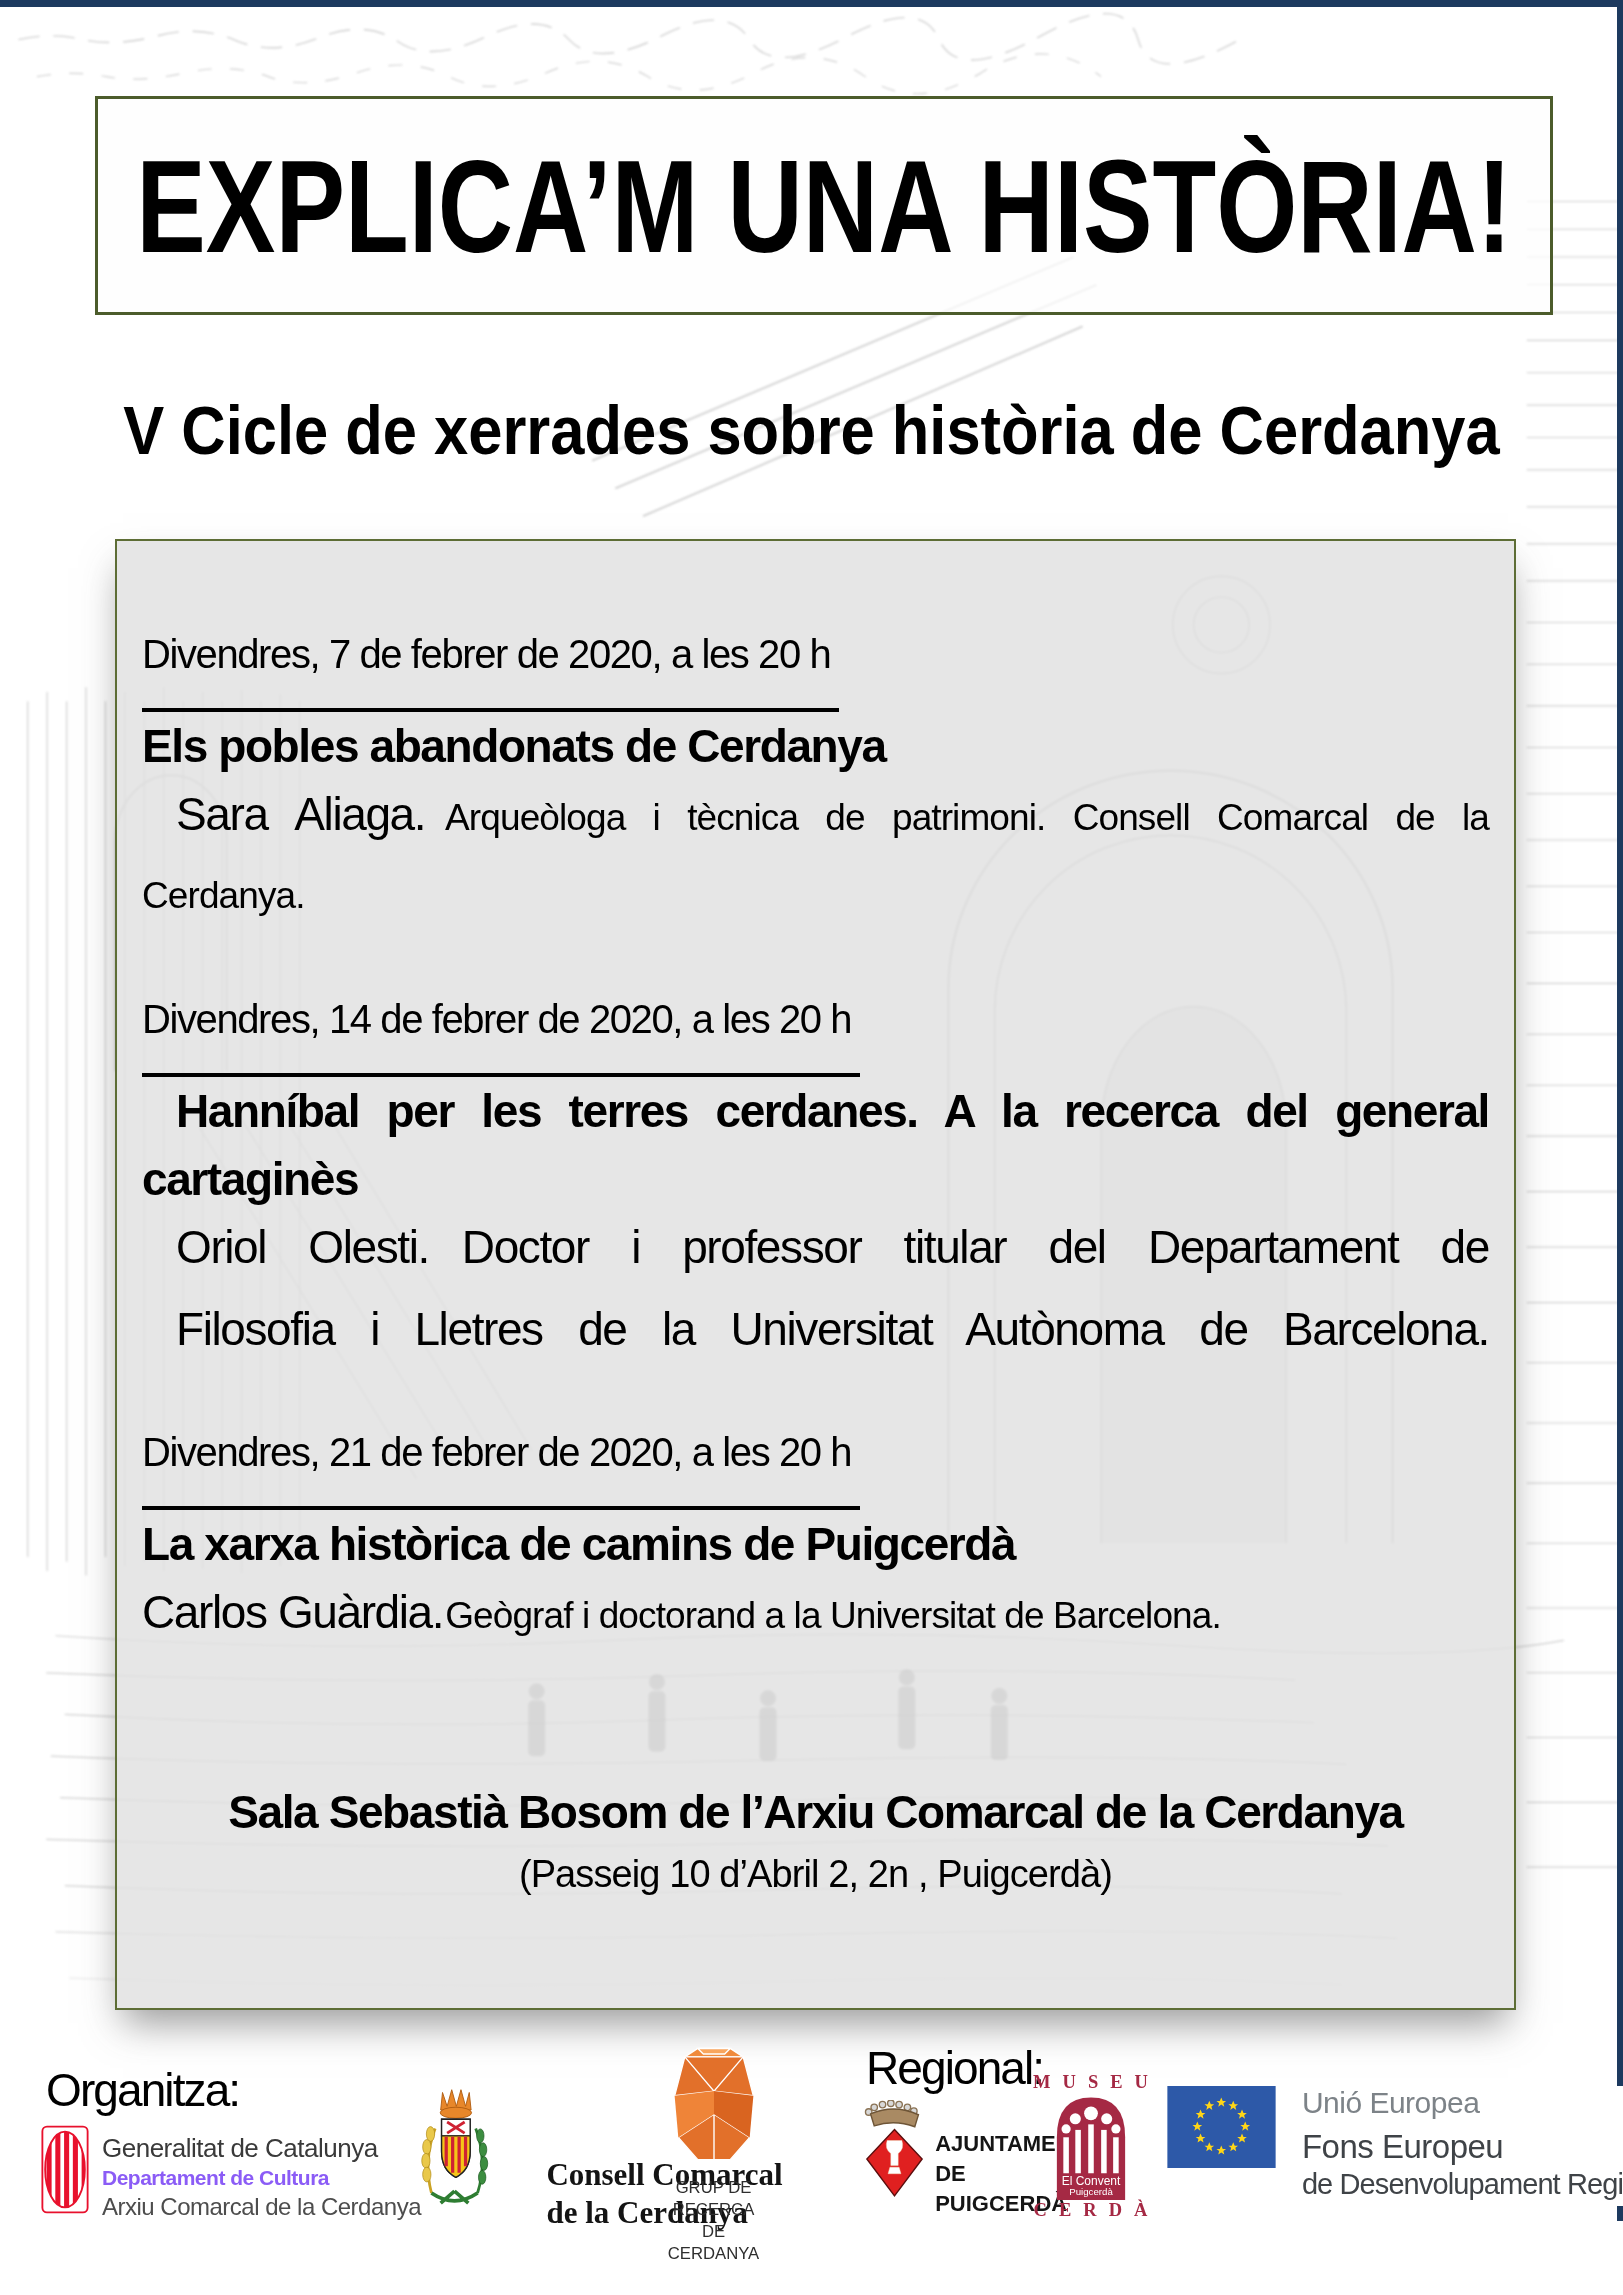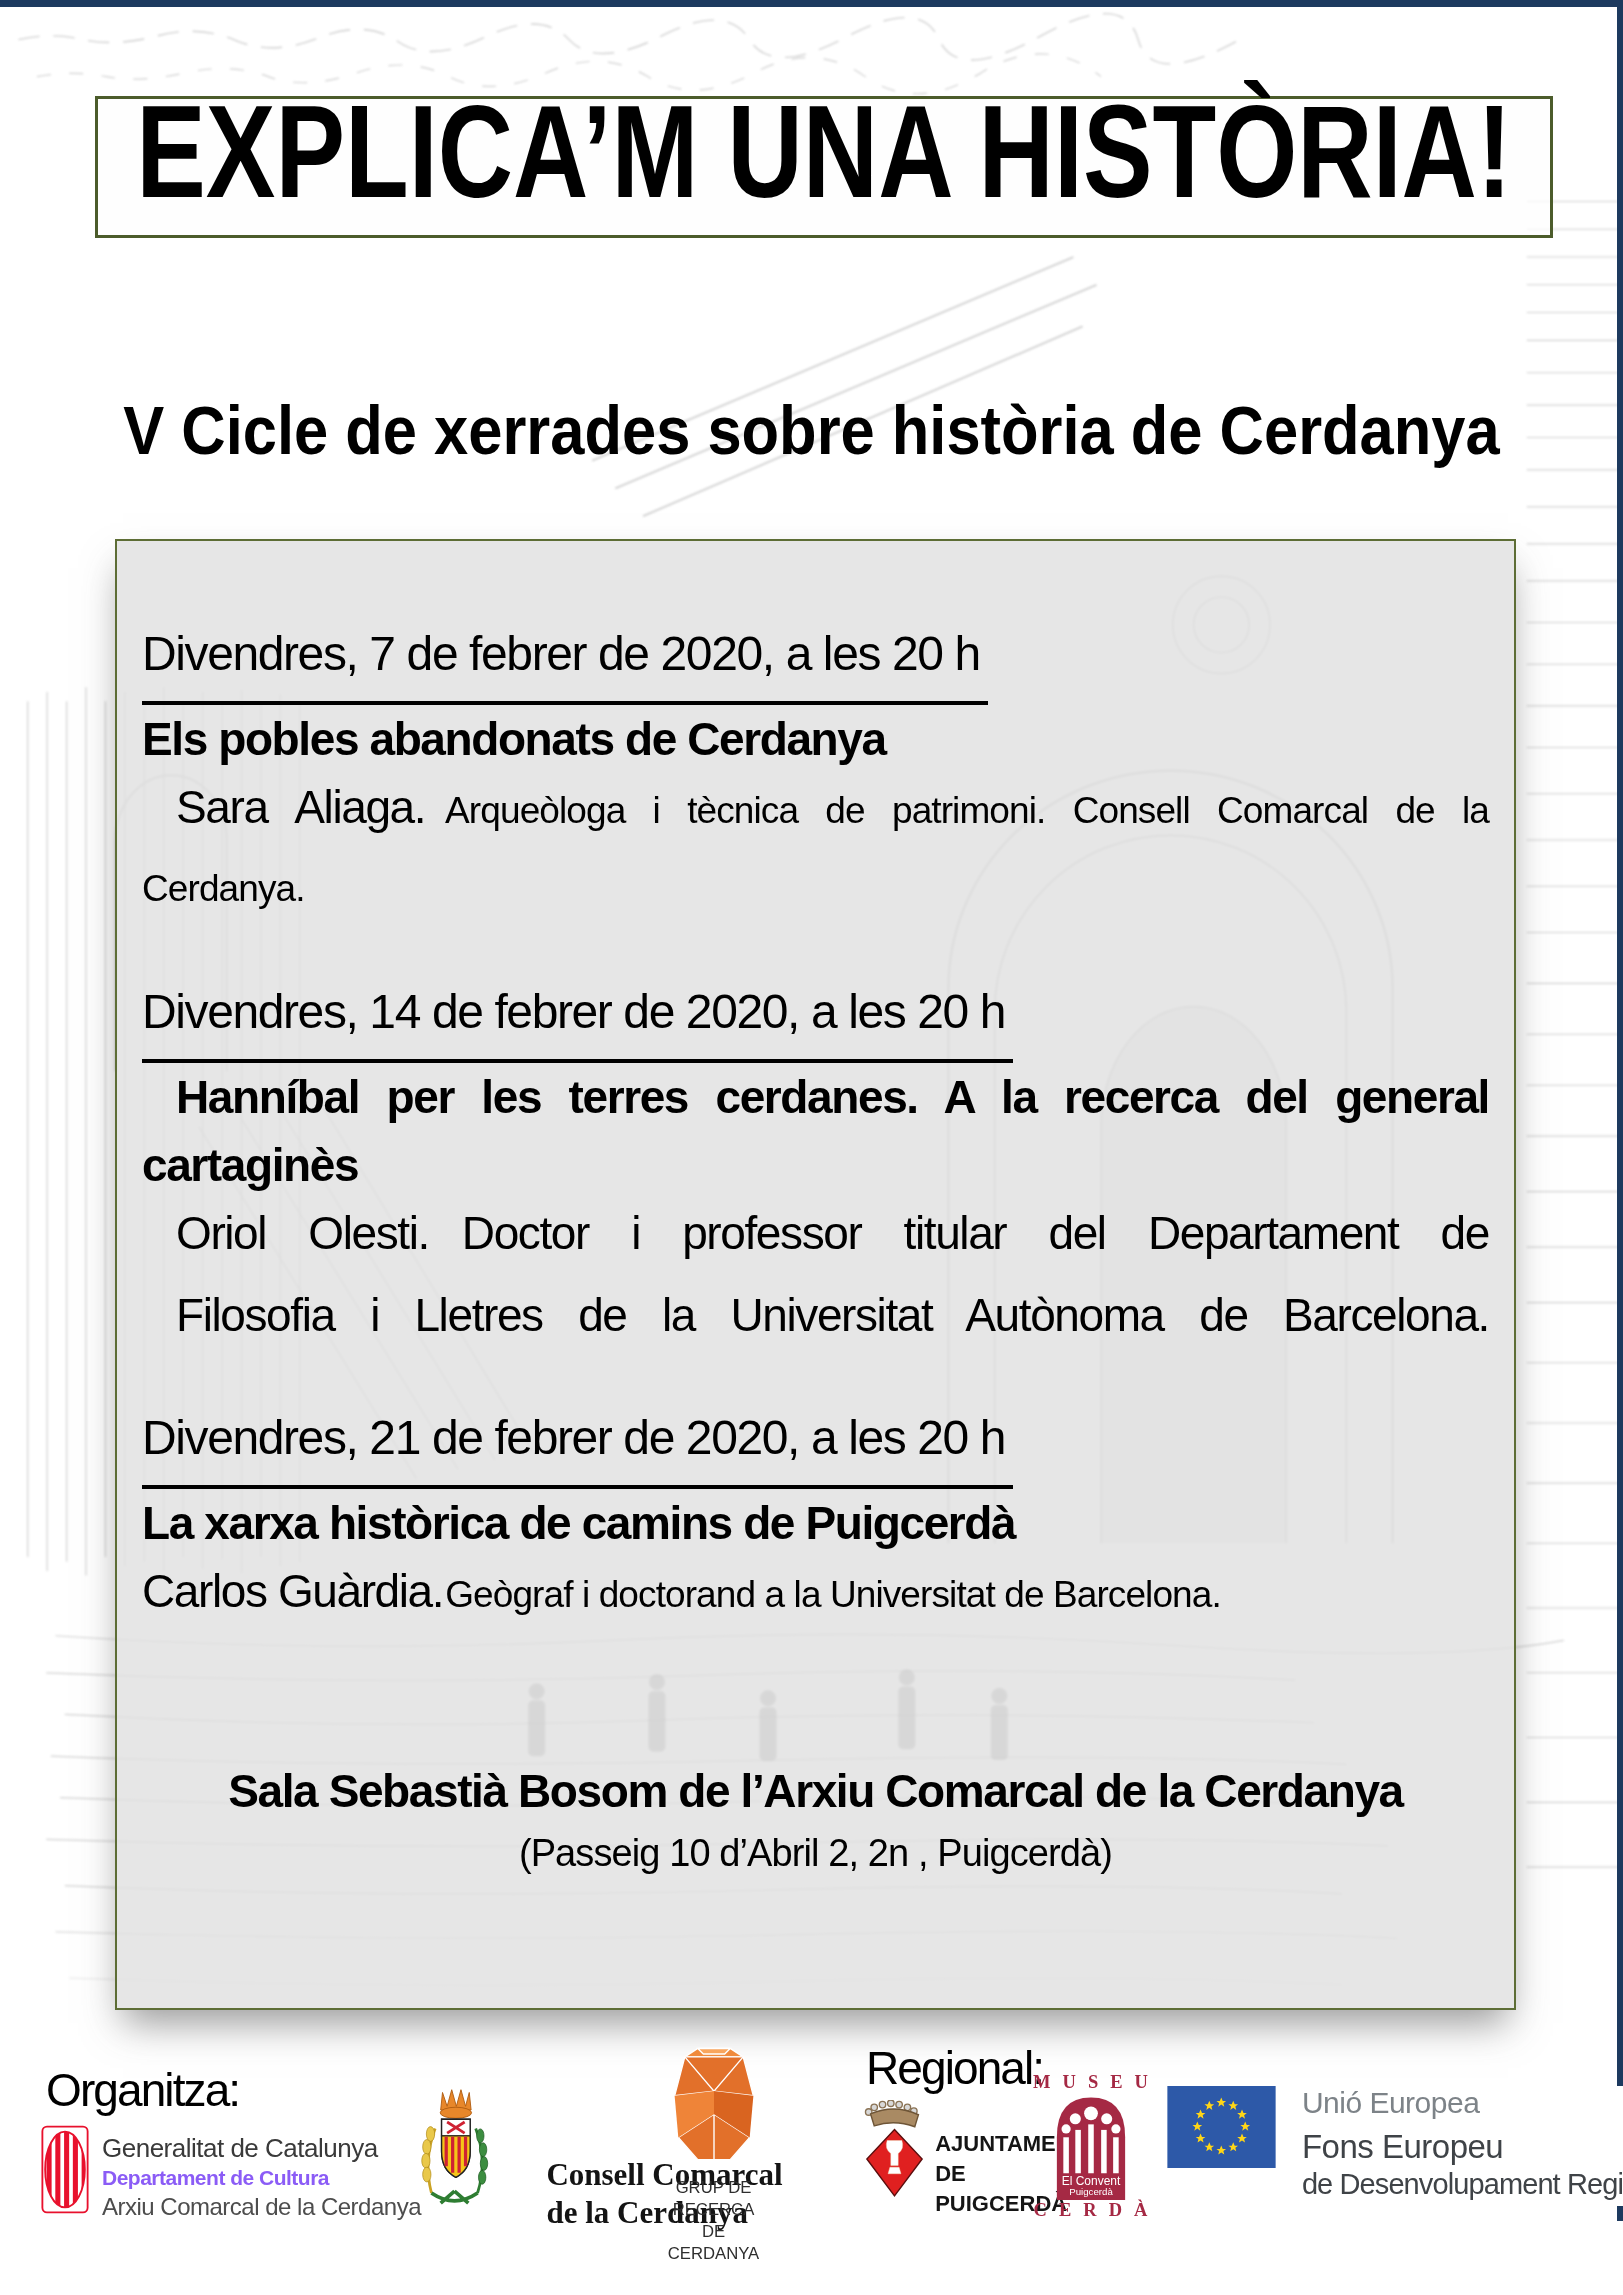--- a/index.html
+++ b/index.html
@@ -10,42 +10,42 @@
   
   .navy-top{position:absolute;left:0;top:0;width:1623px;height:6.5px;background:#1d3a5f;z-index:5;}
   .navy-right{position:absolute;right:0;top:0;width:6px;height:2221px;background:#1d3a5f;z-index:3;}
   
   .engraving{position:absolute;left:0;top:6.5px;z-index:0;}
   .fade{position:absolute;left:0;top:1906px;width:1623px;height:153px;z-index:1;
     background:linear-gradient(to bottom, rgba(255,255,255,0), #ffffff 85%);}
   .white-footer-bg{position:absolute;left:0;top:2054px;width:1623px;height:241px;background:#fff;z-index:1;}
   
   .title-box{
-    position:absolute;left:95px;top:96px;width:1458px;height:142px;z-index:4;
+    position:absolute;left:95px;top:96px;width:1458px;height:219px;z-index:4;
     border:3.2px solid #4c5c2b;background:rgba(253,253,253,0.72);
-    box-sizing:border-box;display:flex;align-items:flex-end;justify-content:center;
+    box-sizing:border-box;display:flex;align-items:center;justify-content:center;
   }
   .subtitle-wrap{position:absolute;left:0;top:380px;width:1475px;height:102px;z-index:4;}
   
   .content-box{
     position:absolute;left:115px;top:539px;width:1401px;height:1471px;z-index:4;
     border:2.8px solid #5d6d35;background:rgba(224,224,224,0.80);
     box-sizing:border-box;padding:79px 25px 0 25px;
     box-shadow:0 21px 37px -8.3px rgba(70,70,70,0.55);
   }
   .line{line-height:68px;white-space:nowrap;}
   .wrapline{line-height:68px;margin-left:34px;}
   .just{text-align:justify;text-align-last:justify;white-space:normal;}
   .t-big{font-size:46px;letter-spacing:-1.4px;}
   .t-small{font-size:37px;letter-spacing:-0.9px;}
   .t-bold{font-size:46px;letter-spacing:-1.4px;font-weight:bold;}
   .date-line{line-height:68px;}
   .date-underline{
-    font-size:48px;letter-spacing:-1.4px;display:inline-block;
-    border-bottom:4.2px solid #000;padding-bottom:13px;padding-right:8.3px;
+    font-size:40px;letter-spacing:-1.4px;display:inline-block;
+    border-bottom:4.2px solid #000;padding-bottom:20px;padding-right:8.3px;
   }
   .event{margin:0;}
   .event + .event{margin-top:55px;}
   .venue{margin-top:118px;text-align:center;}
   .venue-name{font-size:46px;font-weight:bold;letter-spacing:-1.4px;line-height:68px;}
   .venue-address{font-size:38px;letter-spacing:-0.9px;line-height:56px;}
   
   .footer{position:absolute;left:0;top:2027px;width:1623px;height:269px;z-index:6;}
   .flabel{position:absolute;font-size:46px;letter-spacing:-1.9px;color:#000;}
   #organitza-label{left:46px;top:36px;}

